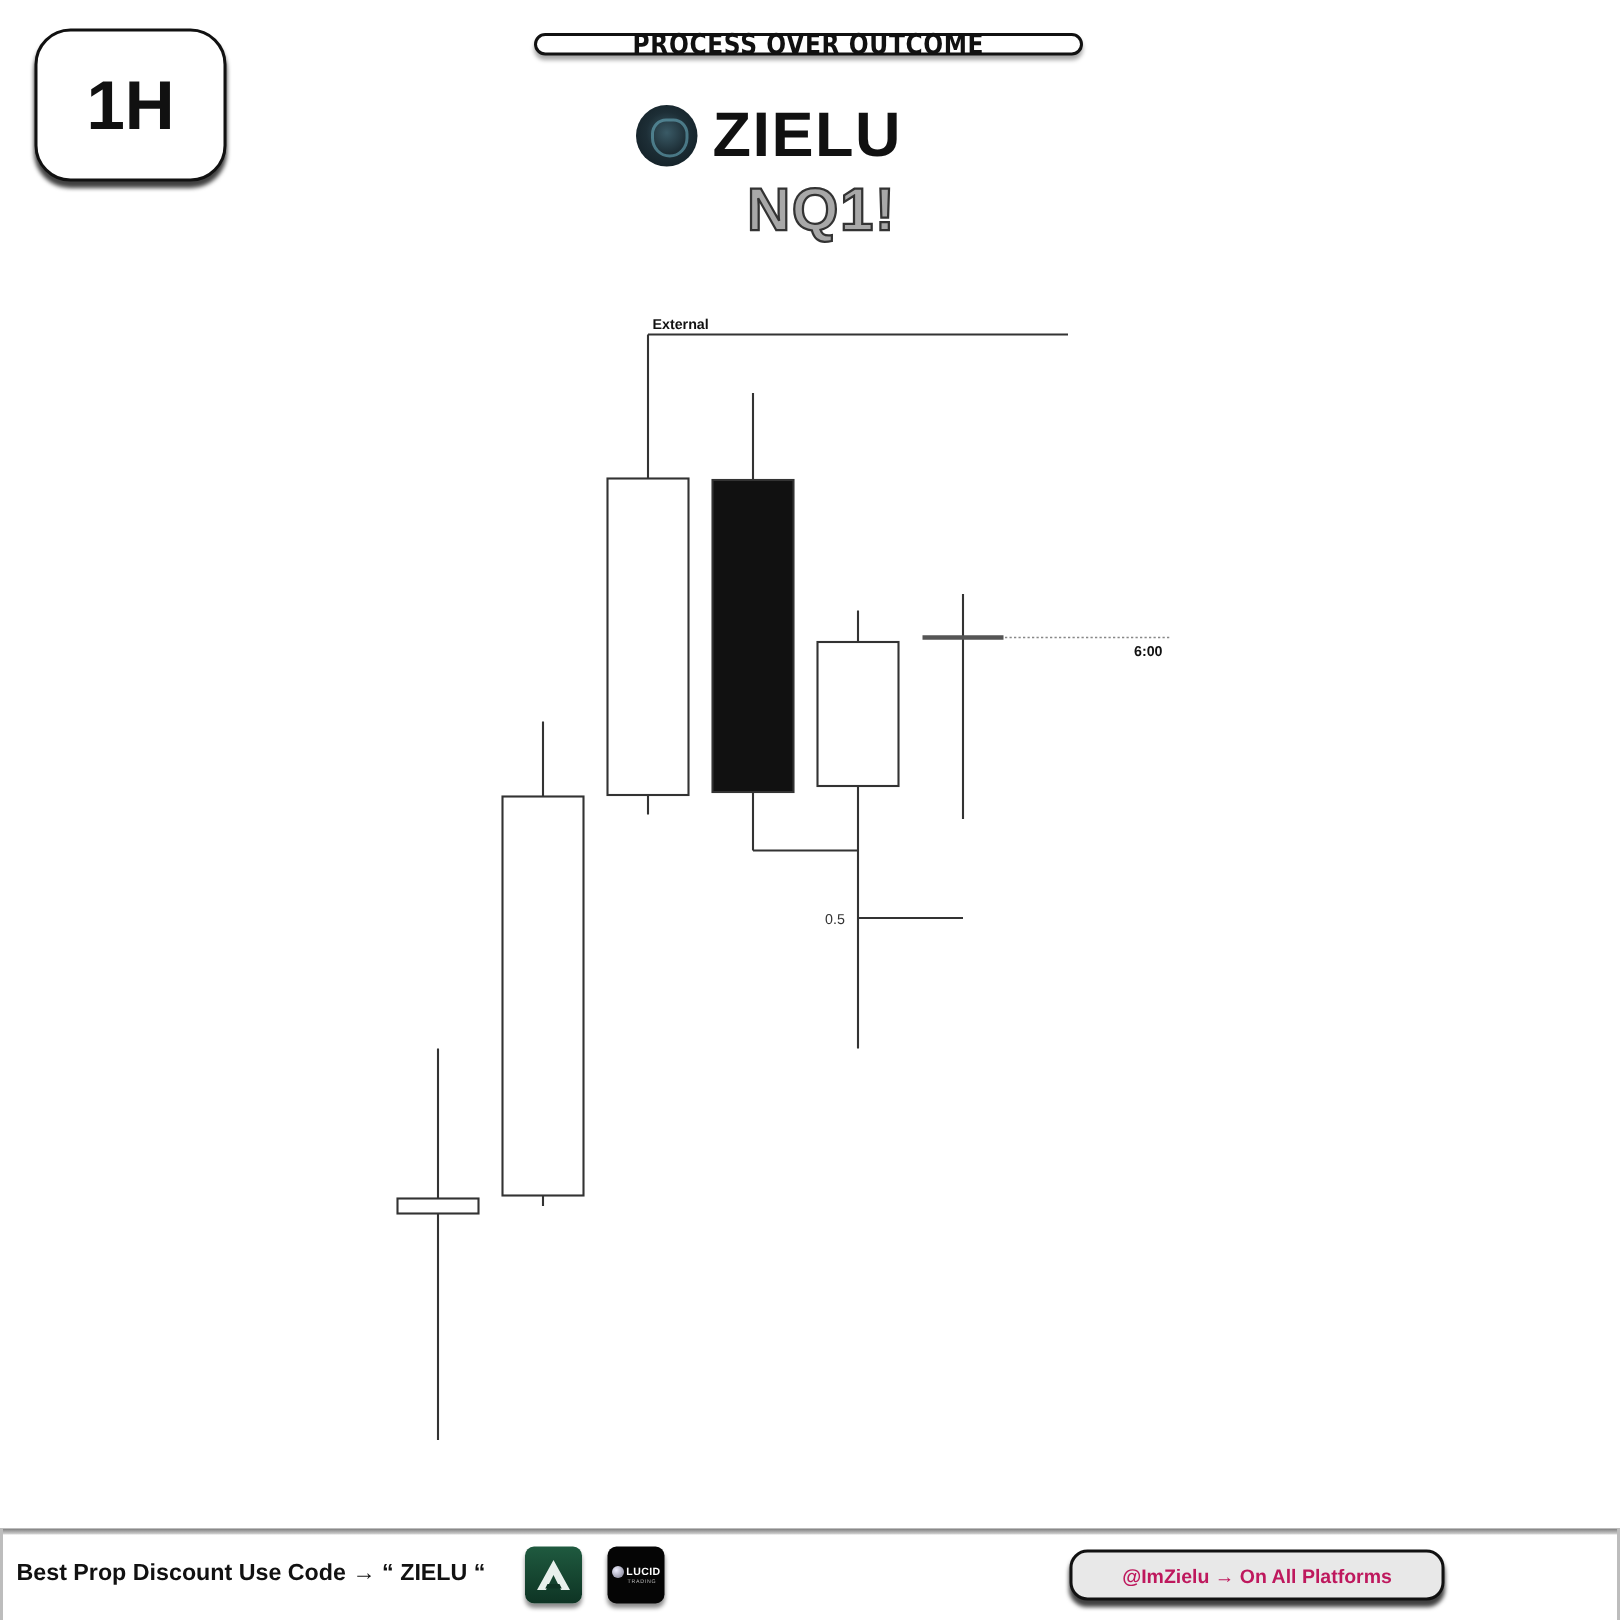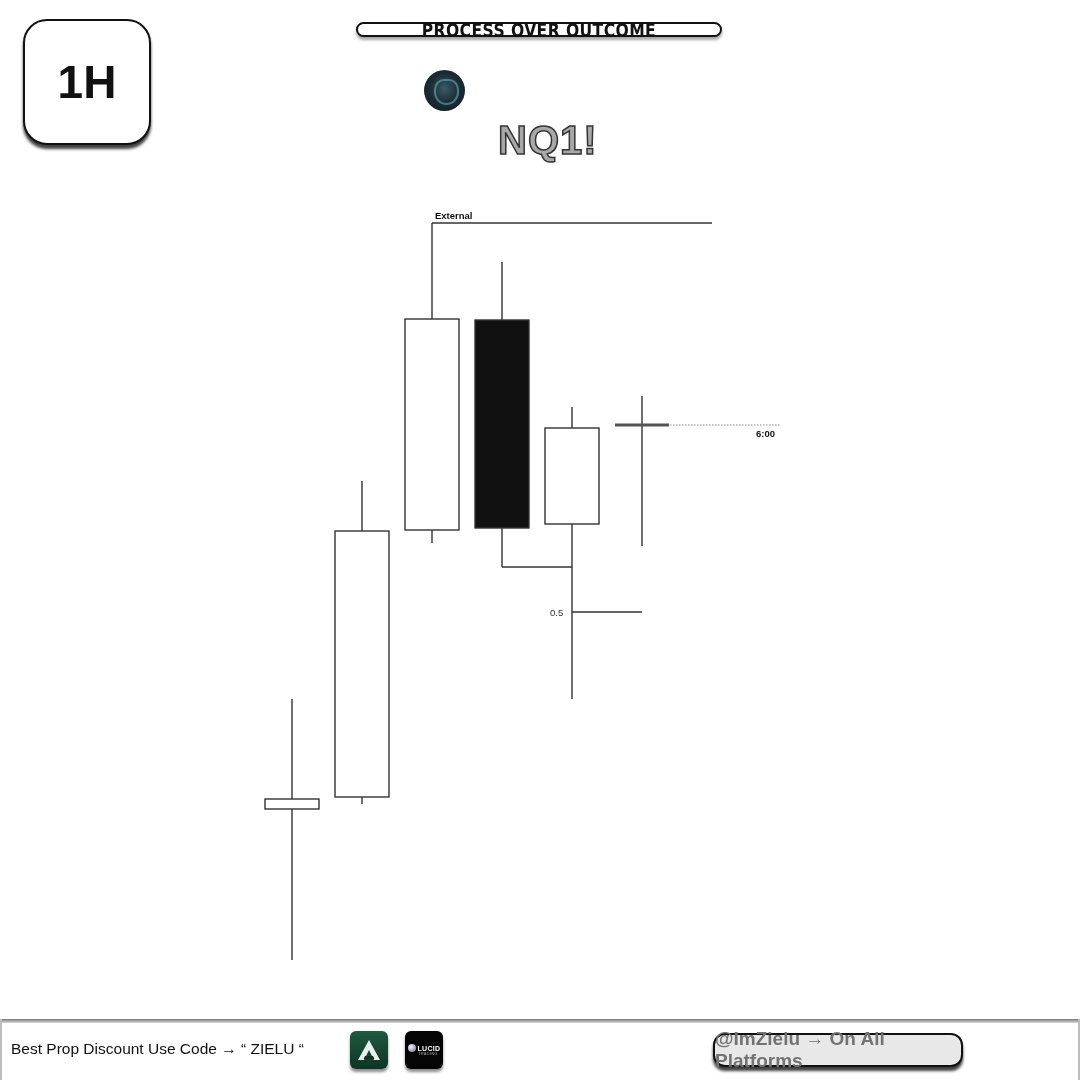--- a/index.html
+++ b/index.html
@@ -1,21 +1,21 @@
 <!DOCTYPE html>
 <html><head>
 <meta charset="utf-8">
 <style>
   html, body { margin: 0; padding: 0; }
   body {
     width: 1080px; height: 1080px; background: #ffffff; position: relative; overflow: hidden;
     font-family: "Liberation Sans", "DejaVu Sans", sans-serif; color: #111;
   }
   .tf-badge {
-    position: absolute; left: 23px; top: 19px; width: 128px; height: 126px;
+    position: absolute; left: 23px; top: 19px; width: 128px; height: 102px;
     border: 2px solid #111; border-radius: 24px; background: #fff;
     box-shadow: 0 4px 3px rgba(0,0,0,0.75);
     display: flex; align-items: center; justify-content: center;
     font-weight: 700; font-size: 46px; letter-spacing: 0px; box-sizing: border-box;
   }
   .motto {
     position: absolute; left: 356px; top: 22px; width: 366px; height: 15px;
     border: 2px solid #111; border-radius: 16px; background: #fff; box-sizing: border-box;
     box-shadow: 0 3px 3px rgba(0,0,0,0.35);
     display: flex; align-items: center; justify-content: center;
@@ -43,54 +43,55 @@
     -webkit-text-stroke: 1.5px #333; letter-spacing: 1px;
   }
   svg.chart { position: absolute; left: 0; top: 0; }
   .footer-rule {
     position: absolute; left: 0; top: 1019px; width: 1080px; height: 4px;
     background: linear-gradient(#7a7a7a, #d8d8d8);
   }
   .footer-edge-l, .footer-edge-r { position: absolute; top: 1019px; width: 2px; height: 61px; background: #bdbdbd; }
   .footer-edge-l { left: 0; } .footer-edge-r { right: 0; }
   .promo {
-    position: absolute; left: 11px; top: 1040px; font-weight: 400; font-size: 15.5px; color: #111;
+    position: absolute; left: 11px; top: 1040px; font-weight: 700; font-size: 15.5px; color: #111;
   }
   .prop-logo {
     position: absolute; top: 1031px; width: 38px; height: 38px; border-radius: 6px;
     box-shadow: 0 3px 3px rgba(0,0,0,0.45); display: flex; align-items: center; justify-content: center;
   }
   .prop-logo.apex { left: 350px; background: linear-gradient(#1f5a3f, #0e3424); }
   .prop-logo.lucid { left: 405px; background: #050505; flex-direction: column; }
   .lucid-row { display: flex; align-items: center; gap: 2px; }
   .lucid-dot { width: 8px; height: 8px; border-radius: 50%; background: radial-gradient(circle at 35% 35%, #eef, #778); }
   .lucid-text { color: #fff; font-size: 7px; font-weight: 700; letter-spacing: 0.3px; }
   .lucid-sub { color: #bbb; font-size: 3.5px; letter-spacing: 0.5px; margin-left: 8px; }
   .social {
     position: absolute; left: 713px; top: 1033px; width: 250px; height: 34px;
     border: 2px solid #111; border-radius: 12px; background: #e8e8e8; box-sizing: border-box;
     box-shadow: 0 4px 3px rgba(0,0,0,0.75);
     display: flex; align-items: center; justify-content: center;
-    font-weight: 700; font-size: 19px; color: #737373;
+    font-weight: 700; font-size: 13px; color: #be185d;
   }
   .chart-label { font-family: "Liberation Sans", sans-serif; }
 </style>
 </head>
 <body>
 
 <div class="tf-badge">
   <span>1H</span>
 </div>
 
 <div class="motto">
   <span>PROCESS OVER OUTCOME</span>
 </div>
 
 <div class="brand">
   <div class="brand-logo"></div>
+  <span class="brand-name">ZIELU</span>
 </div>
 
 <div class="symbol">NQ1!</div>
 
 <svg class="chart" width="1080" height="1080">
   <g id="candles">
       <g>
         <line x1="292" x2="292" y1="699" y2="799" stroke="#333333" stroke-width="1.4"></line>
         <line x1="292" x2="292" y1="809" y2="960" stroke="#333333" stroke-width="1.4"></line>
         <rect x="265" y="799" width="54" height="10" fill="#ffffff" stroke="#333333" stroke-width="1.4"></rect>

